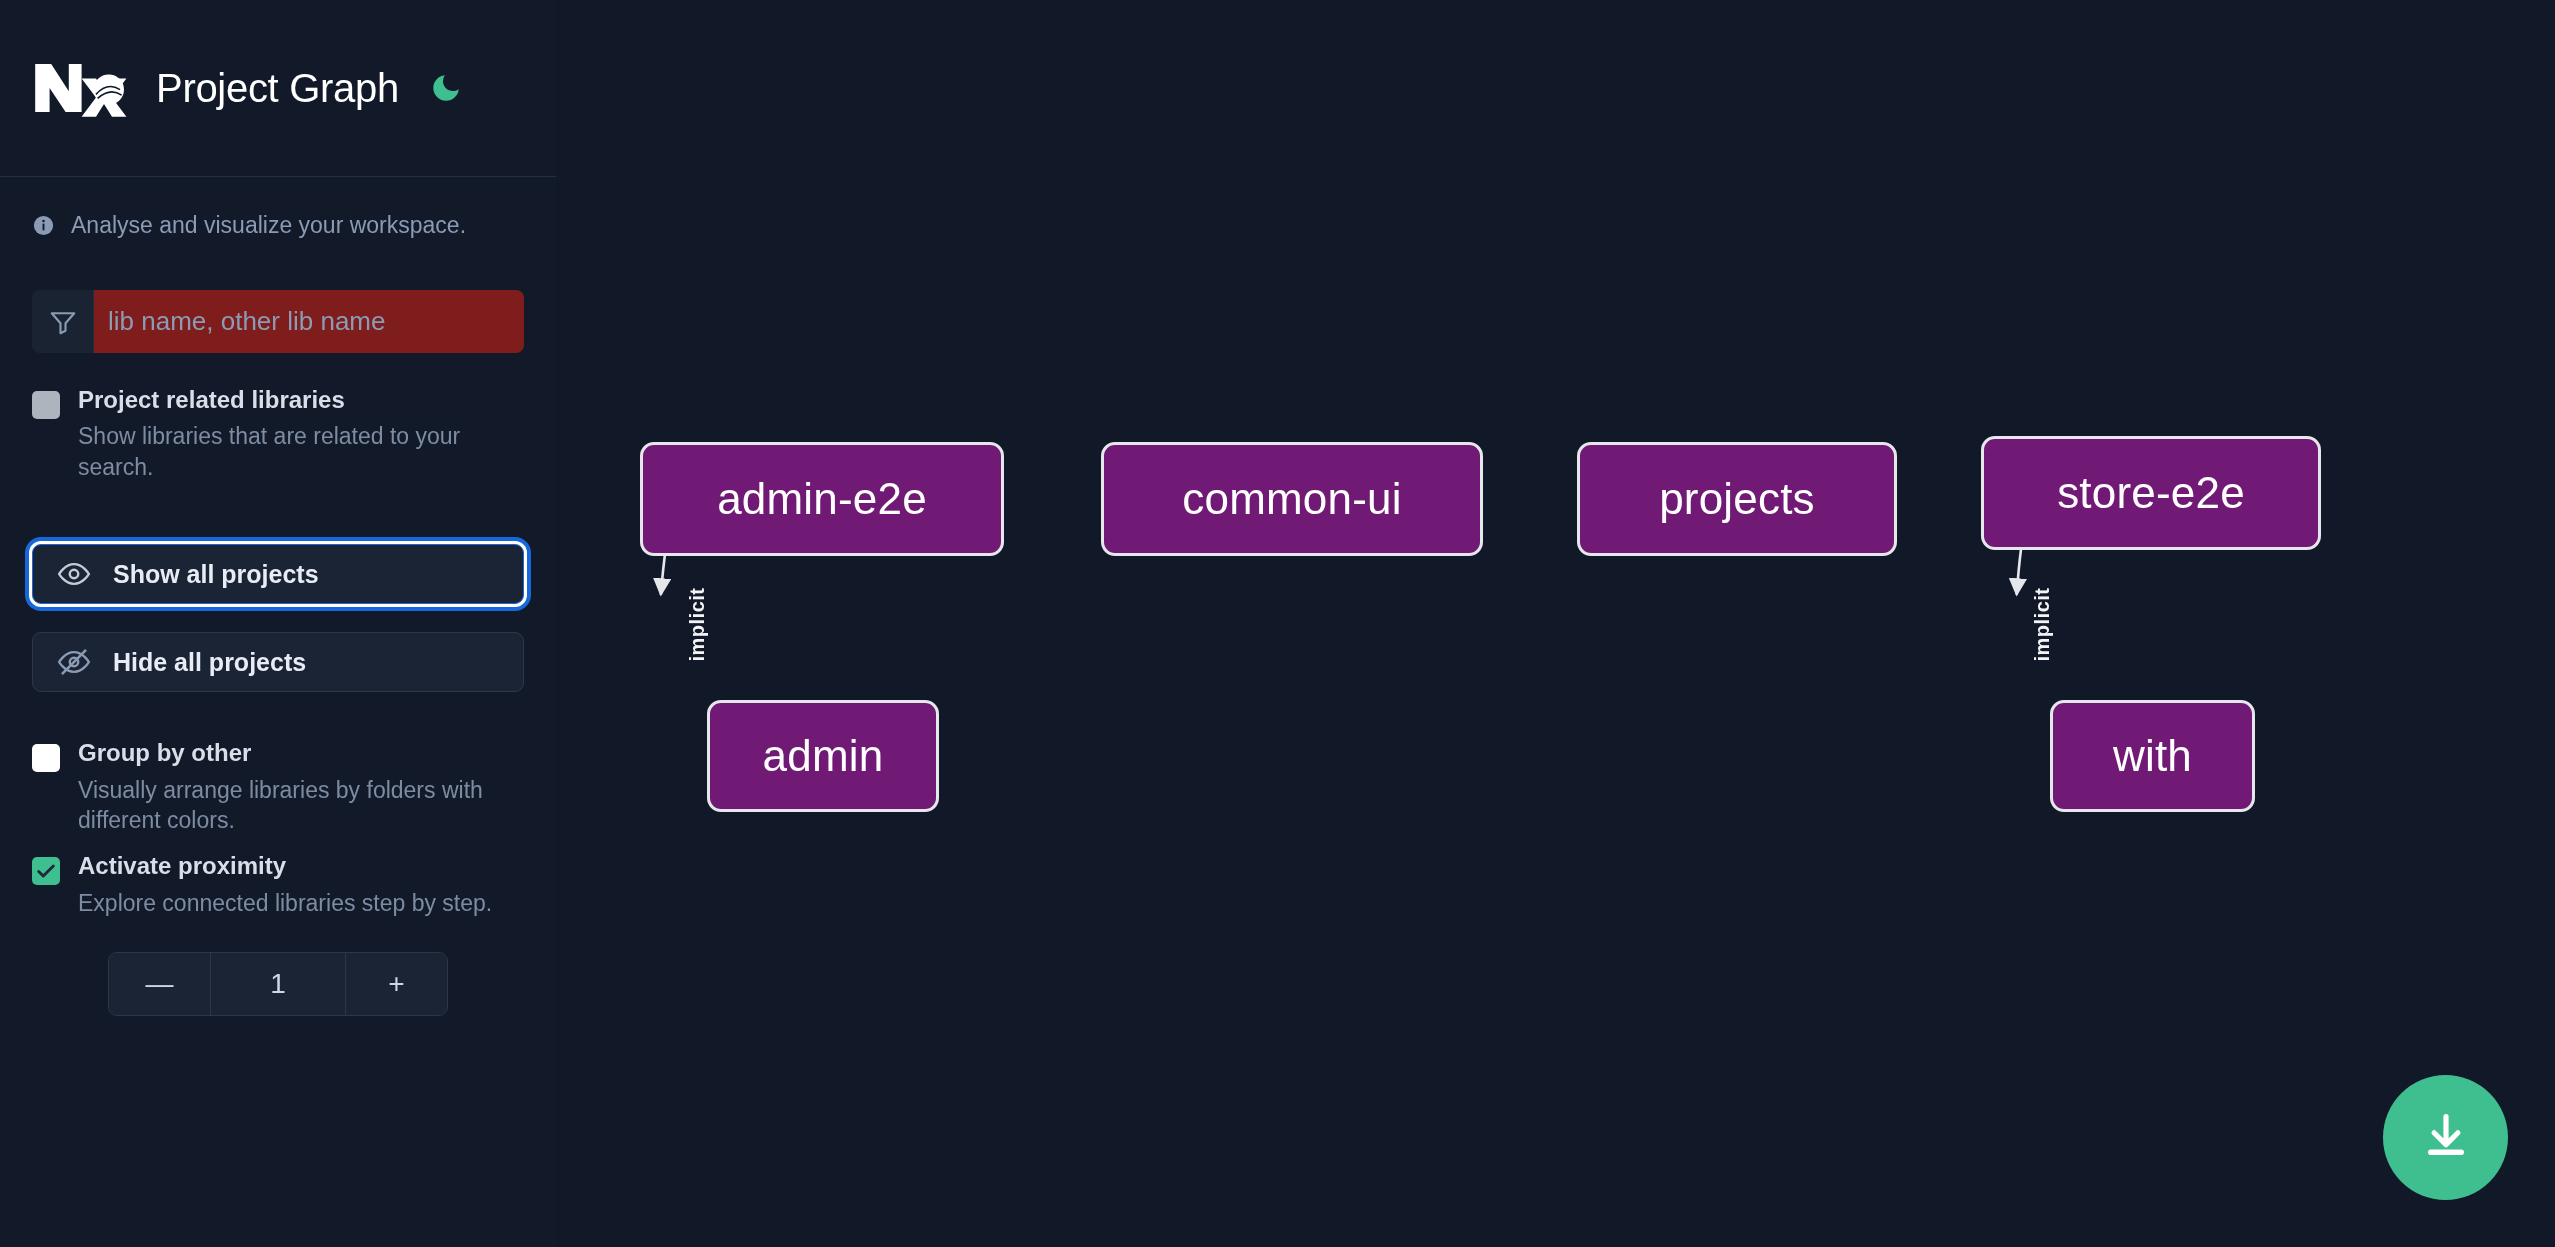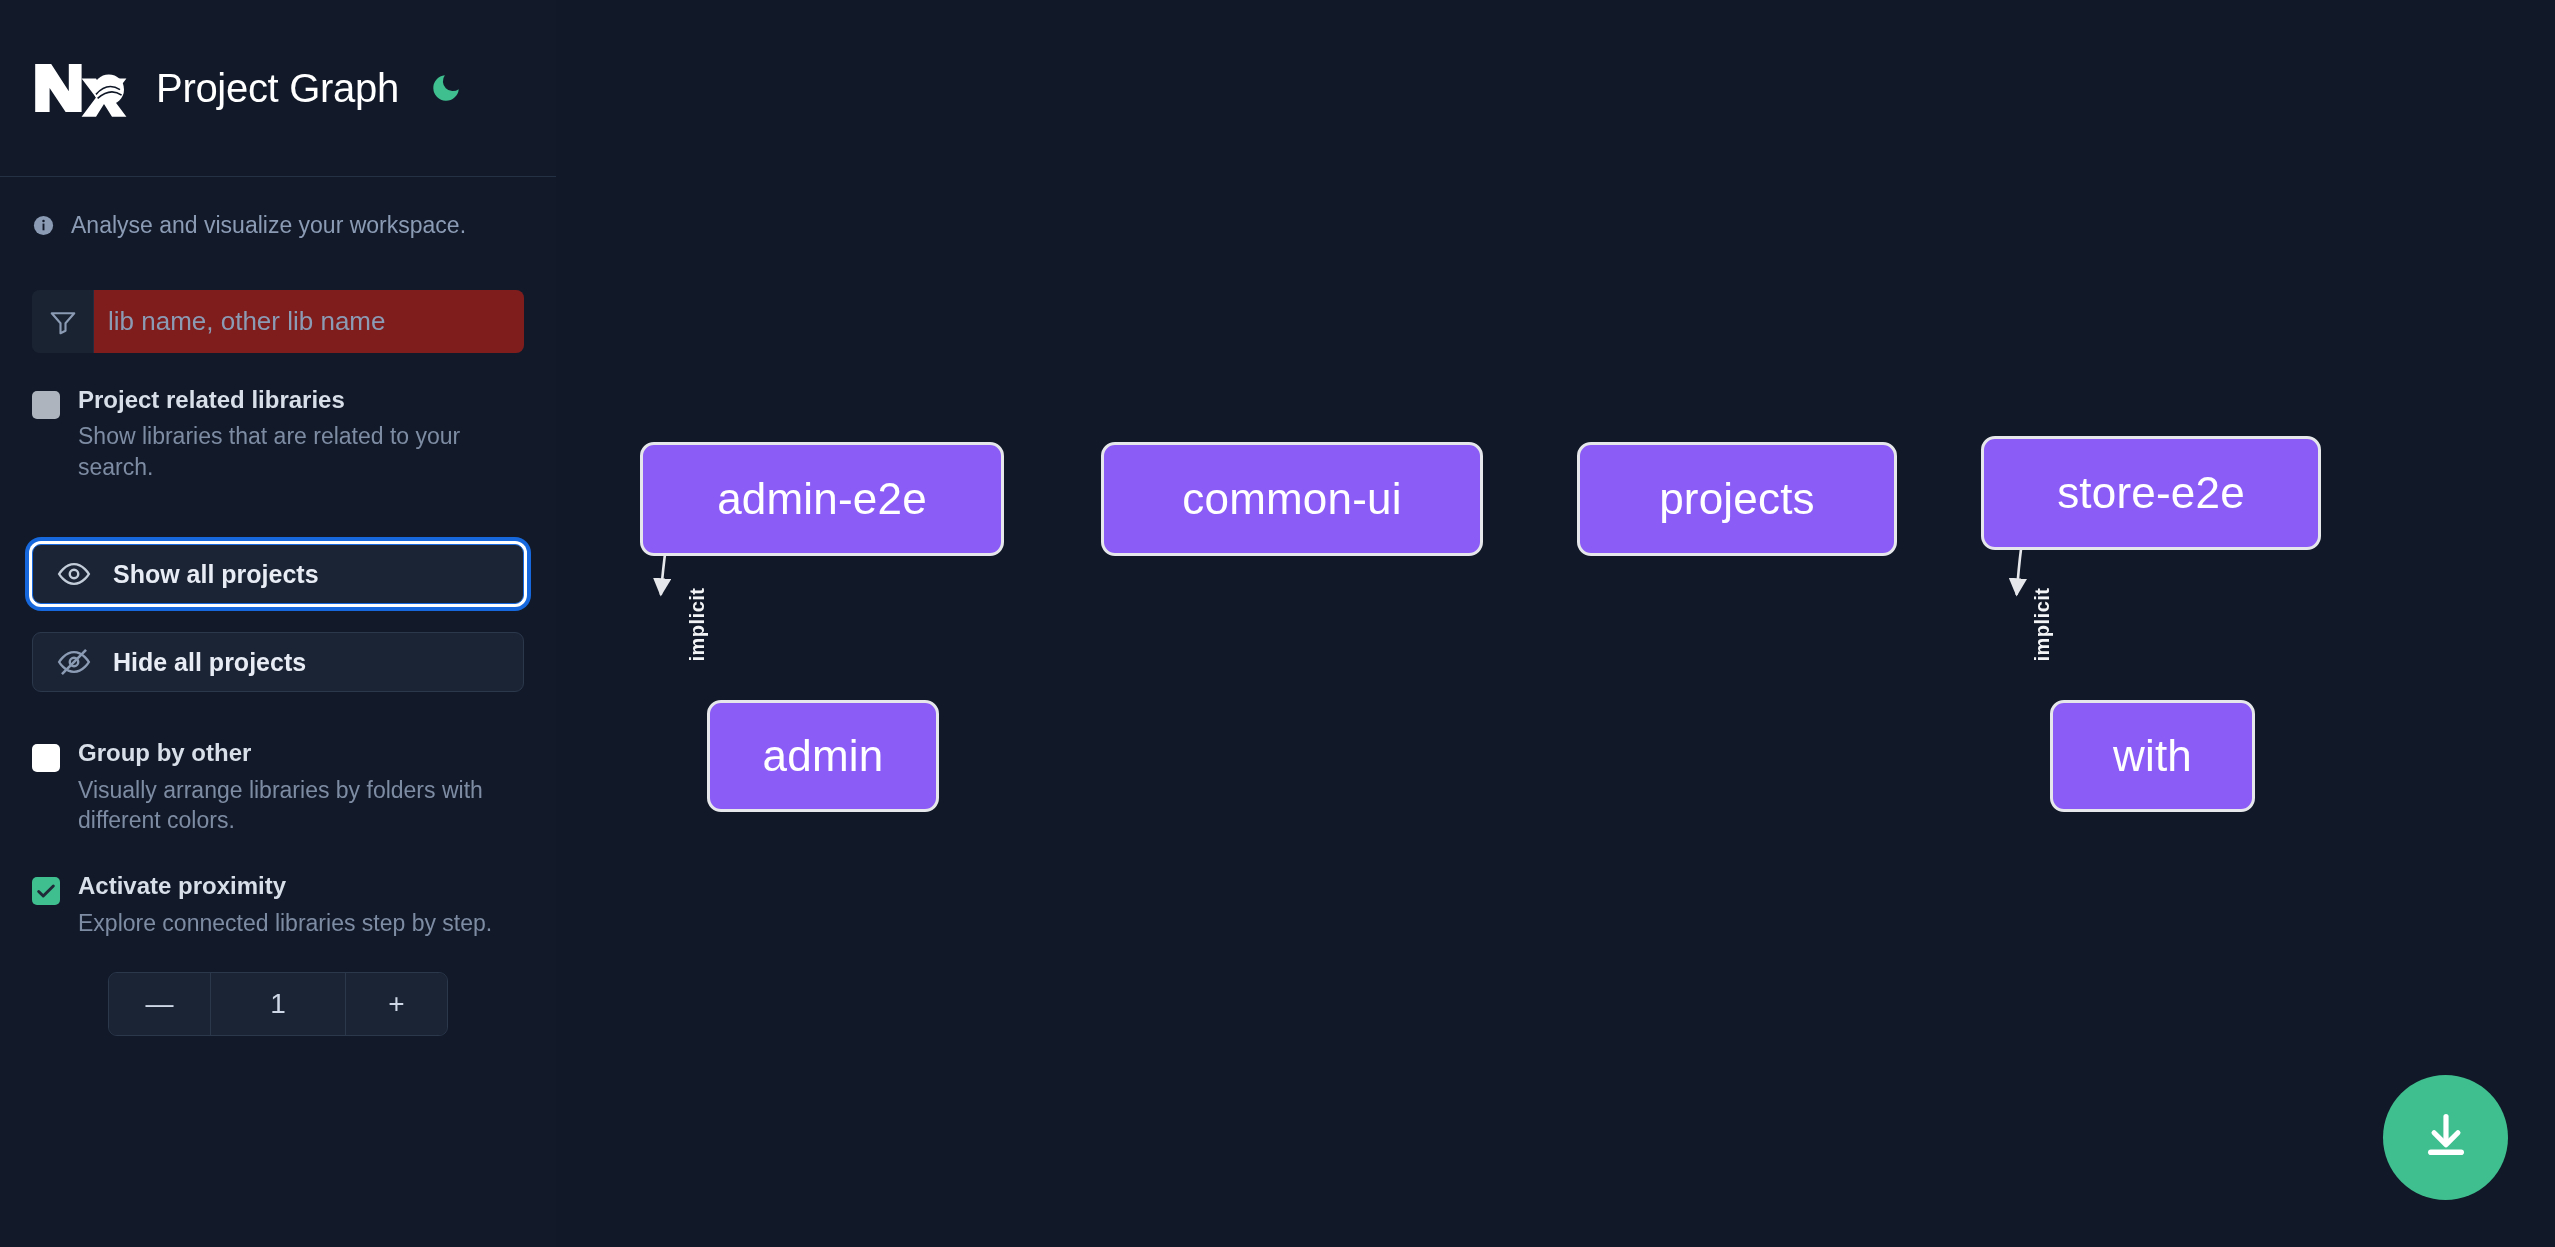--- a/index.html
+++ b/index.html
@@ -168,21 +168,21 @@
   
   .graph {
     position: relative;
     flex: 1 1 auto;
     height: 1247px;
     background: #111827;
     overflow: hidden;
   }
   .node {
     position: absolute;
-    background: #8b5cf6;
+    background: #701a75;
     border: 3px solid #e5e7eb;
     border-radius: 14px;
     display: flex; align-items: center; justify-content: center;
     color: #ffffff;
     font-size: 44px;
     letter-spacing: 0.2px;
     cursor: pointer;
     white-space: nowrap;
   }
   .edge-label {
@@ -285,21 +285,21 @@
       </button>
 
       <div class="check-row" style="margin-top:48px">
         <span class="cbox empty"></span>
         <span class="check-texts">
           <span class="check-title">Group by other</span>
           <div class="check-desc">Visually arrange libraries by folders with different colors.</div>
         </span>
       </div>
 
-      <div class="check-row" style="margin-top:38px">
+      <div class="check-row" style="margin-top:18px">
         <span class="cbox checked">
           <svg viewBox="0 0 24 24" width="22" height="22" aria-hidden="true">
             <path d="M4 12.5l5 5L20 6.5" fill="none" stroke="#1f2937" stroke-width="3.2" stroke-linecap="round" stroke-linejoin="round"></path>
           </svg>
         </span>
         <span class="check-texts">
           <span class="check-title">Activate proximity</span>
           <div class="check-desc">Explore connected libraries step by step.</div>
         </span>
       </div>

